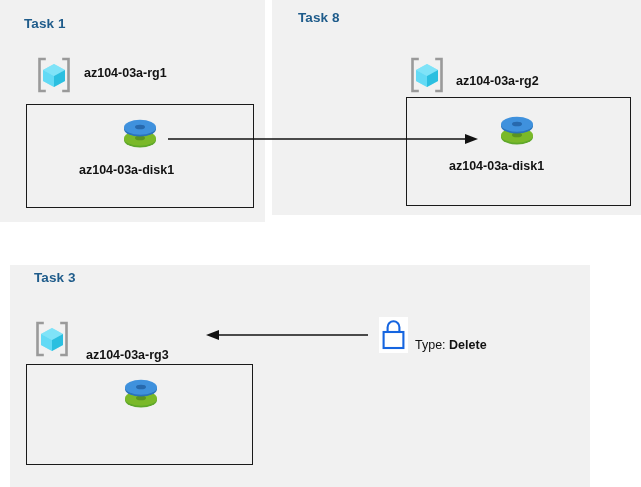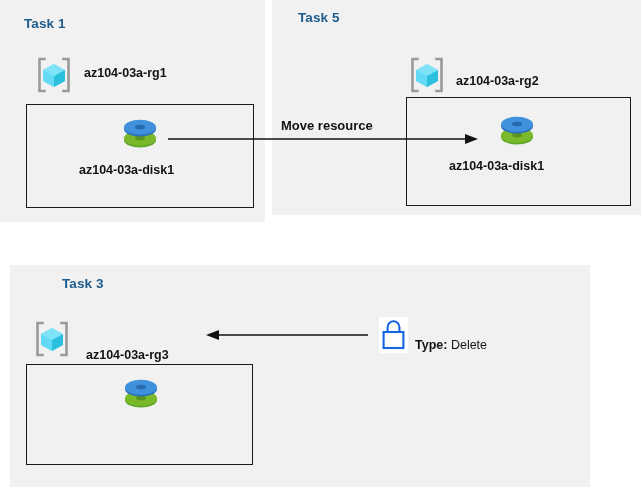--- a/index.html
+++ b/index.html
@@ -33,21 +33,21 @@
   .panel-title {
     position: absolute;
     color: #1f5c8b;
     font-weight: bold;
     font-size: 13.5px;
     letter-spacing: 0.1px;
     white-space: nowrap;
   }
   #title-task1 { left: 24px;  top: 16px; }
   #title-task2 { left: 298px; top: 10px; }
-  #title-task3 { left: 34px;  top: 276px; margin-left: 28px; }
+  #title-task3 { left: 34px;  top: 270px; }
 
   
   .rsbox {
     position: absolute;
     border: 1.5px solid #1a1a1a;
     background: transparent;
     box-sizing: border-box;
   }
   #box-task1 { left: 26px;  top: 104px; width: 228px; height: 104px; }
   #box-task2 { left: 406px; top: 97px;  width: 225px; height: 109px; }
@@ -119,24 +119,24 @@
   }
   #lock-type-row {
     position: absolute;
     left: 415px;
     top: 338px;
     font-size: 12.5px;
     color: #121212;
     white-space: nowrap;
   }
   #lock-type-key {
-    font-weight: bold;
+    font-weight: normal;
   }
   #lock-type-val {
-    font-weight: normal;
+    font-weight: bold;
   }
 
   
   #arrow-layer {
     position: absolute;
     left: 0; top: 0;
     width: 641px;
     height: 487px;
     pointer-events: none;
   }
@@ -169,21 +169,21 @@
       <ellipse cx="22" cy="25.2" rx="16" ry="7.5" fill="#7ab929"></ellipse>
       <ellipse cx="22" cy="25.0" rx="5" ry="2.3" fill="#5a9322"></ellipse>
       <ellipse cx="22" cy="16" rx="16" ry="7.5" fill="#2b73b8"></ellipse>
       <ellipse cx="22" cy="14.2" rx="16" ry="7.5" fill="#3f91dd"></ellipse>
       <ellipse cx="22" cy="14.0" rx="5" ry="2.3" fill="#2769ad"></ellipse>
     </svg>
   </div>
   <div class="res-label" id="label-disk1">az104-03a-disk1</div>
 
   <div class="panel" id="panel-task2"></div>
-  <div class="panel-title" id="title-task2">Task 5</div>
+  <div class="panel-title" id="title-task2">Task 8</div>
 
   <div class="rg-icon" id="rgicon-2">
     <svg viewBox="0 0 38 38" width="38" height="38">
       <path d="M9.5 3 L4.5 3 L4.5 35 L9.5 35" fill="none" stroke="#9a9a9a" stroke-width="2.6" stroke-linecap="square"></path>
       <path d="M28.5 3 L33.5 3 L33.5 35 L28.5 35" fill="none" stroke="#9a9a9a" stroke-width="2.6" stroke-linecap="square"></path>
       <polygon points="19,8 30,14 30,25 19,31 8,25 8,14" fill="#9ae8f7"></polygon>
       <polygon points="19,8 30,14 19,20 8,14" fill="#7fe3f8"></polygon>
       <polygon points="19,20 30,14 30,25 19,31" fill="#2bbfe0"></polygon>
       <polygon points="19,20 8,14 8,25 19,31" fill="#63daf5"></polygon>
     </svg>
@@ -197,21 +197,20 @@
       <ellipse cx="22" cy="27" rx="16" ry="7.5" fill="#5fa82a"></ellipse>
       <ellipse cx="22" cy="25.2" rx="16" ry="7.5" fill="#7ab929"></ellipse>
       <ellipse cx="22" cy="25.0" rx="5" ry="2.3" fill="#5a9322"></ellipse>
       <ellipse cx="22" cy="16" rx="16" ry="7.5" fill="#2b73b8"></ellipse>
       <ellipse cx="22" cy="14.2" rx="16" ry="7.5" fill="#3f91dd"></ellipse>
       <ellipse cx="22" cy="14.0" rx="5" ry="2.3" fill="#2769ad"></ellipse>
     </svg>
   </div>
   <div class="res-label" id="label-disk2">az104-03a-disk1</div>
 
-  <div id="label-move">Move resource</div>
 
   <div class="panel" id="panel-task3"></div>
   <div class="panel-title" id="title-task3">Task 3</div>
 
   <div class="rg-icon" id="rgicon-3">
     <svg viewBox="0 0 38 38" width="38" height="38">
       <path d="M9.5 3 L4.5 3 L4.5 35 L9.5 35" fill="none" stroke="#9a9a9a" stroke-width="2.6" stroke-linecap="square"></path>
       <path d="M28.5 3 L33.5 3 L33.5 35 L28.5 35" fill="none" stroke="#9a9a9a" stroke-width="2.6" stroke-linecap="square"></path>
       <polygon points="19,8 30,14 30,25 19,31 8,25 8,14" fill="#9ae8f7"></polygon>
       <polygon points="19,8 30,14 19,20 8,14" fill="#7fe3f8"></polygon>

